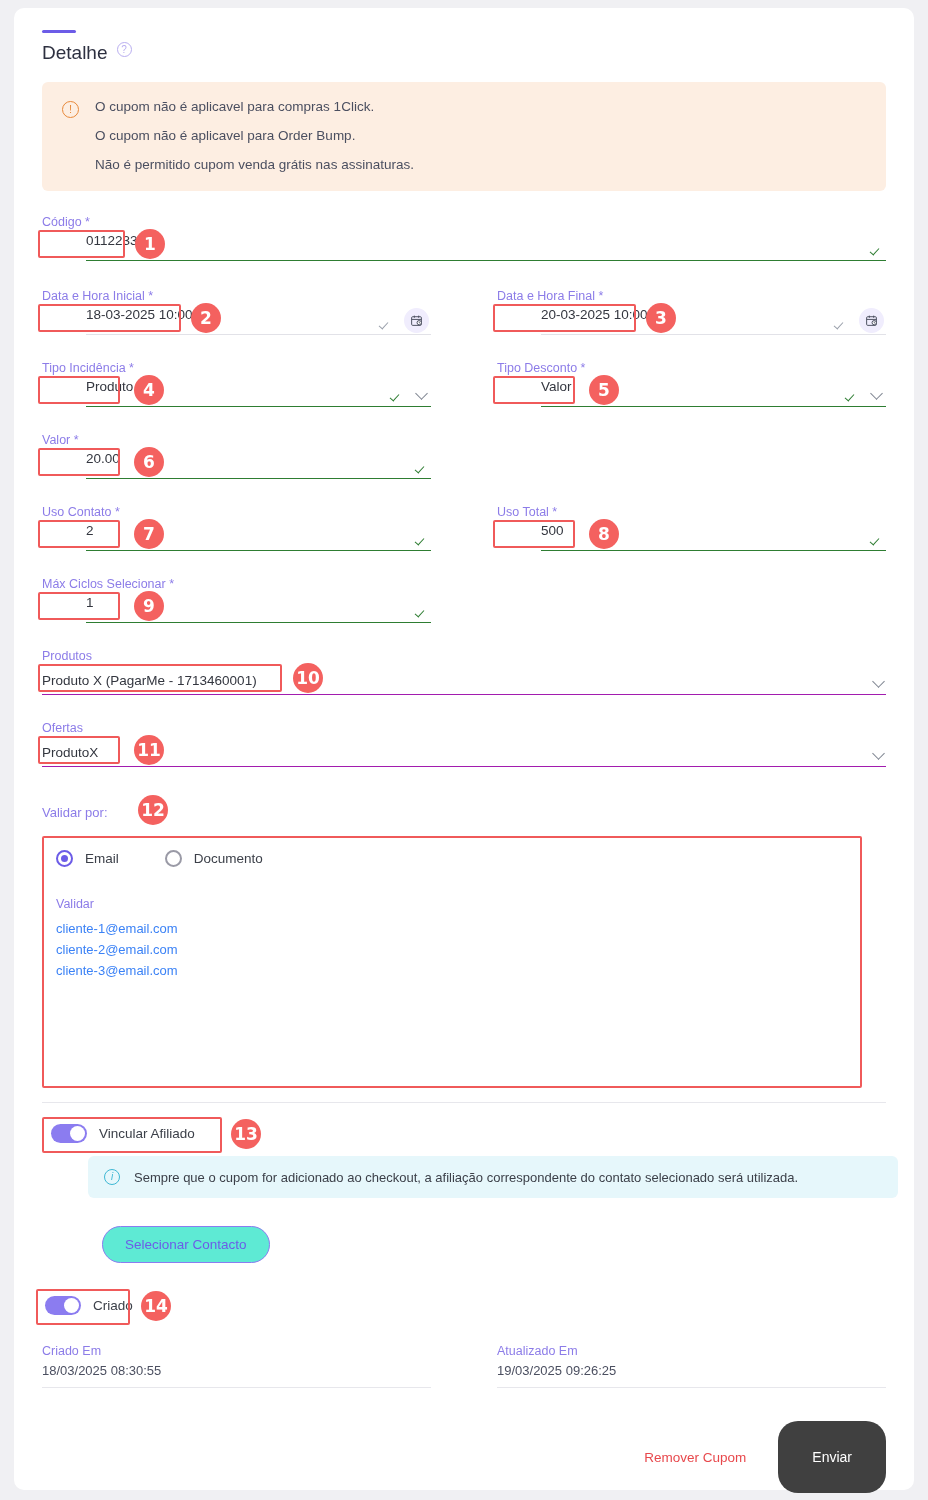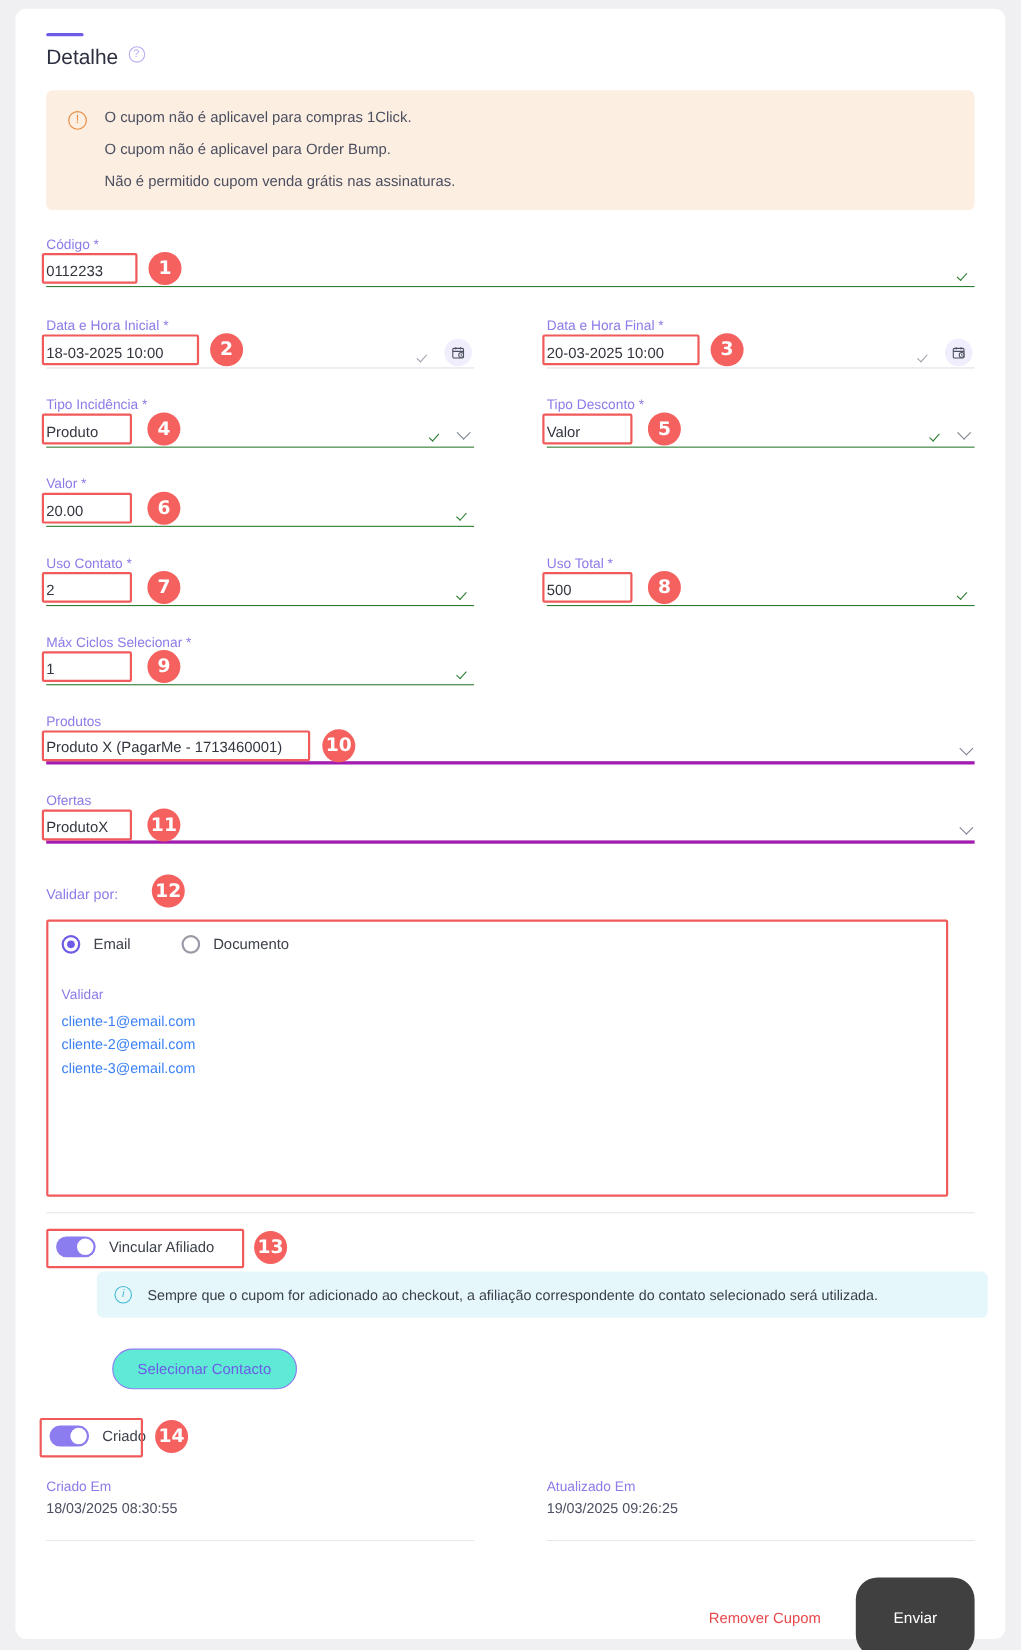--- a/index.html
+++ b/index.html
@@ -41,22 +41,22 @@
   }
   .warn-lines { display:flex; flex-direction:column; gap:14px; }
   .warn-lines div { font-size:13.5px; color:#4b4f60; }
 
   
   .row { display:flex; gap:66px; margin-top:20px; }
   .col { flex:1 1 0; min-width:0; position:relative; }
   .col.half { flex:0 0 calc(50% - 33px); }
   .fld-label { font-size:12.5px; color:#8c7ce8; margin-bottom:4px; }
   .fld {
-    position:relative; display:flex; align-items:center;
-    border-bottom:1px solid #e2e2e8; height:28px;
+    position:relative; display:flex; 
+    border-bottom:1px solid #e2e2e8; height:28px;margin-left:44px;
   }
   .fld.valid { border-bottom:1px solid #2e7d32; }
   .fld .val { font-size:13.5px; color:#33363f; flex:1 1 auto; white-space:nowrap; }
   .fld .icons { display:flex; align-items:center; gap:11px; flex:0 0 auto; padding-right:2px; }
   .chk { width:14px; height:14px; position:relative; }
   .chk::before {
     content:""; position:absolute; left:2px; top:6px;
     width:4px; height:8px; border:solid #2e7d32;
     border-width:0 1.6px 1.6px 0; transform:rotate(42deg);
   }
@@ -77,21 +77,21 @@
 
   
   .badge {
     position:absolute; width:30px; height:30px; border-radius:50%;
     background:#f4615f; color:#fff; font-size:17px; font-weight:bold;
     display:flex; align-items:center; justify-content:center;
     font-family:"DejaVu Sans", sans-serif; z-index:5;
   }
 
   
-  .sel-fld { position:relative; display:flex; align-items:center; border-bottom:3px solid #a21caf; height:28px; }
+  .sel-fld { position:relative; display:flex; align-items:center; border-bottom:1px solid #a21caf; height:28px; }
   .sel-fld .val { font-size:13.5px; color:#33363f; flex:1 1 auto; }
 
   
   .validar-label { font-size:13px; color:#8c7ce8; margin-bottom:8px; }
   .validar-box { position:relative; padding:14px 14px 0 14px; height:252px;margin-top:16px; }
   .radios { display:flex; align-items:center; gap:46px; }
   .radio-item { display:flex; align-items:center; gap:12px; }
   .radio { width:17px; height:17px; border-radius:50%; border:2px solid #9a9aa6; position:relative; }
   .radio.on { border-color:#6c5ce7; }
   .radio.on::after {
@@ -129,21 +129,21 @@
   .sel-contact {
     margin:28px 0 0 60px; border:1px solid #8b7cf0; color:#6c5ce7;
     background:#5eead4; border-radius:20px; padding:10px 22px;
     font-size:13.5px; font-family:"Liberation Sans", sans-serif; cursor:pointer;
   }
 
   
   .ts-row { display:flex; gap:66px; margin-top:22px; }
   .ts-col { flex:1 1 0; }
   .ts-label { font-size:12.5px; color:#8c7ce8; margin-bottom:5px; }
-  .ts-val { font-size:13px; color:#4b4f60; padding-bottom:22px; border-bottom:1px solid #e7e7ec; }
+  .ts-val { font-size:13px; color:#4b4f60; padding-bottom:9px; border-bottom:1px solid #e7e7ec; }
 
   
   .footer { display:flex; align-items:center; justify-content:flex-end; gap:32px; margin-top:33px; }
   .remove-link { font-size:13.5px; color:#e8484c; cursor:pointer; }
   .submit-btn {
     background:#404040; color:#fff; border:none; border-radius:20px;
     padding:28px 34px; font-size:14px; cursor:pointer;
     font-family:"Liberation Sans", sans-serif;
   }
 </style>

